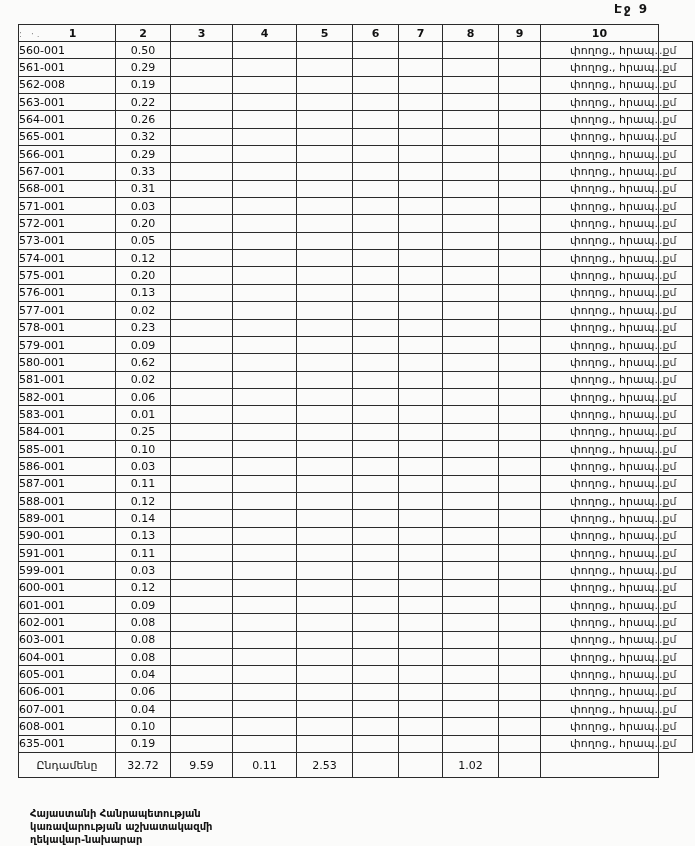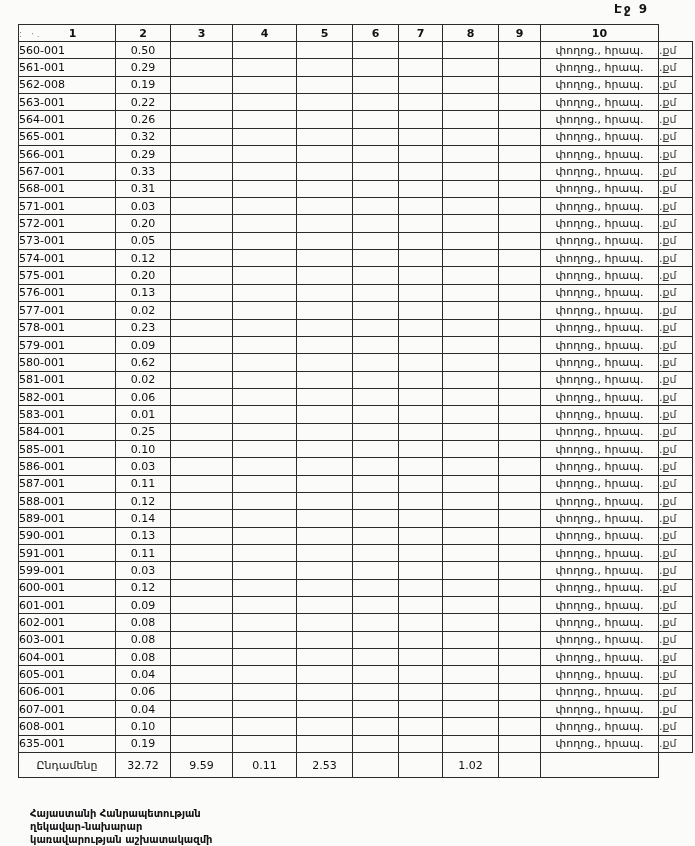--- a/index.html
+++ b/index.html
@@ -32,21 +32,21 @@
   
   thead th { border-top: 2px solid #2b2b2b; border-bottom: 2px solid #2b2b2b; height: 16px; font-weight: bold; font-size: 11.5px; text-align: center; }
   .c1 { border-left: 2px solid #2b2b2b; }
   .c10 { border-right: 2px solid #2b2b2b; }
   tfoot td { border-bottom: 2px solid #2b2b2b; height: 24px; }
 
   tbody td { height: 16.35px; }
 
   td.id-cell { text-align: left; padding-left: 4px; font-size: 11px; color: #0c0c0c; }
   td.num { text-align: center; font-size: 11px; }
-  td.note-cell { text-align: center; padding-left: 4px; font-size: 10px; color: #141414; }
+  td.note-cell { text-align: right; padding-left: 4px; font-size: 10px; color: #141414; }
 
   
   .mcol, thead th.mcol, tfoot td.mcol {
     border: none; background: transparent;
     font-size: 7.5px; color: #3c3c3c;
     text-align: left; padding-left: 7px; font-weight: normal;
   }
 
   th.col1-header { text-align: left; padding-left: 5px; }
   .smudge { color: #8a8a8a; font-weight: normal; letter-spacing: 3px; font-size: 9px; }
@@ -646,18 +646,18 @@
         <td class="c8 num">1.02</td>
         <td class="c9"></td>
         <td class="c10"></td>
         <td class="mcol"></td>
       </tr>
     </tfoot>
   </table>
 
   <div class="footer-left">
     <div>Հայաստանի Հանրապետության</div>
+    <div>կառավարության աշխատակազմի</div>
     <div>ղեկավար-նախարար</div>
-    <div>կառավարության աշխատակազմի</div>
   </div>
   <div class="signature">Ս. Թոփուզյան</div>
 
 </div>
 
 </body></html>

